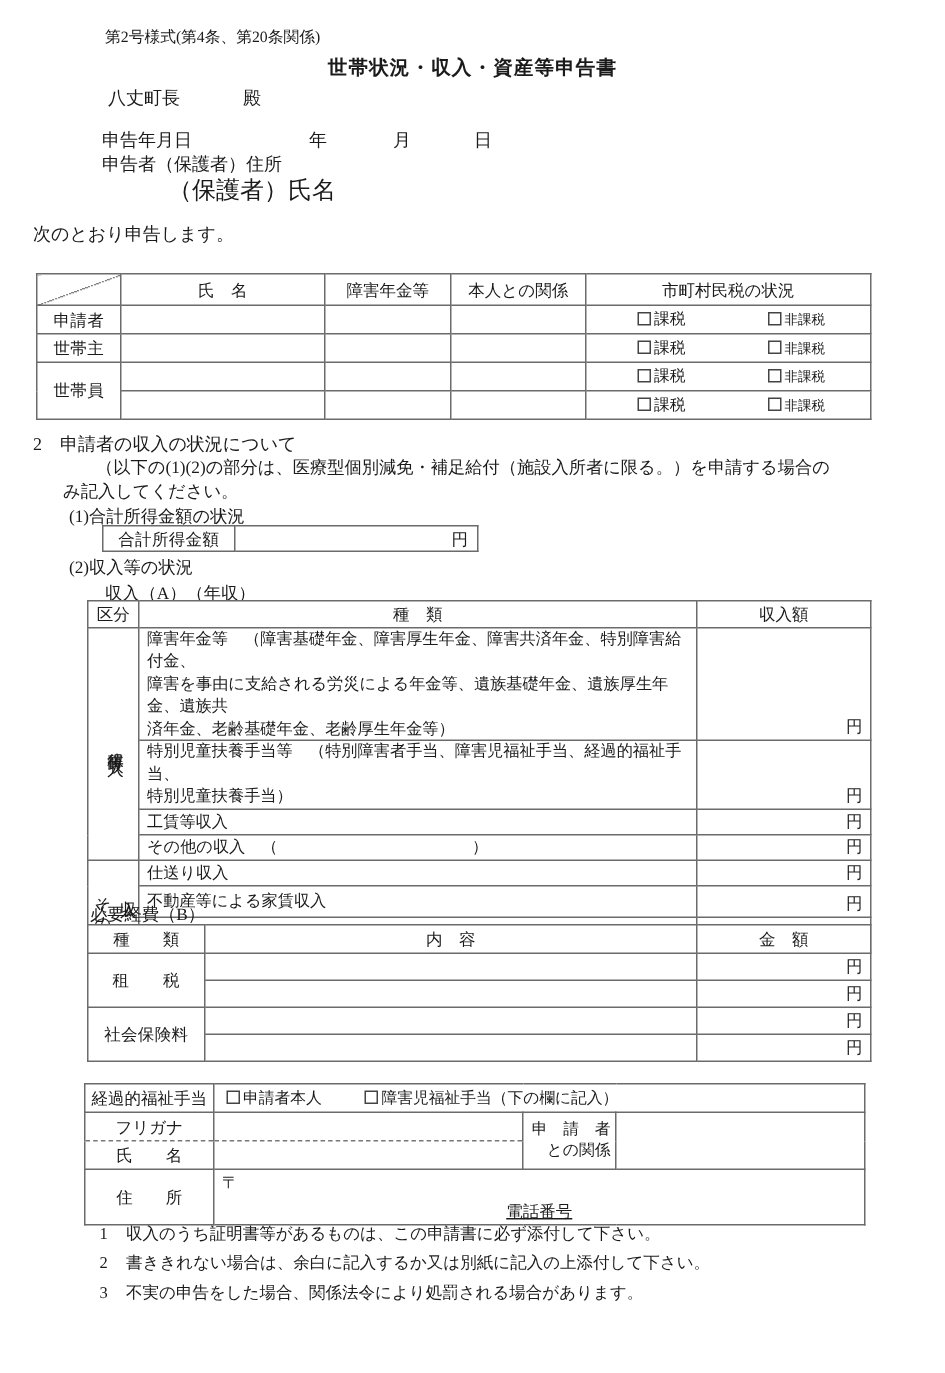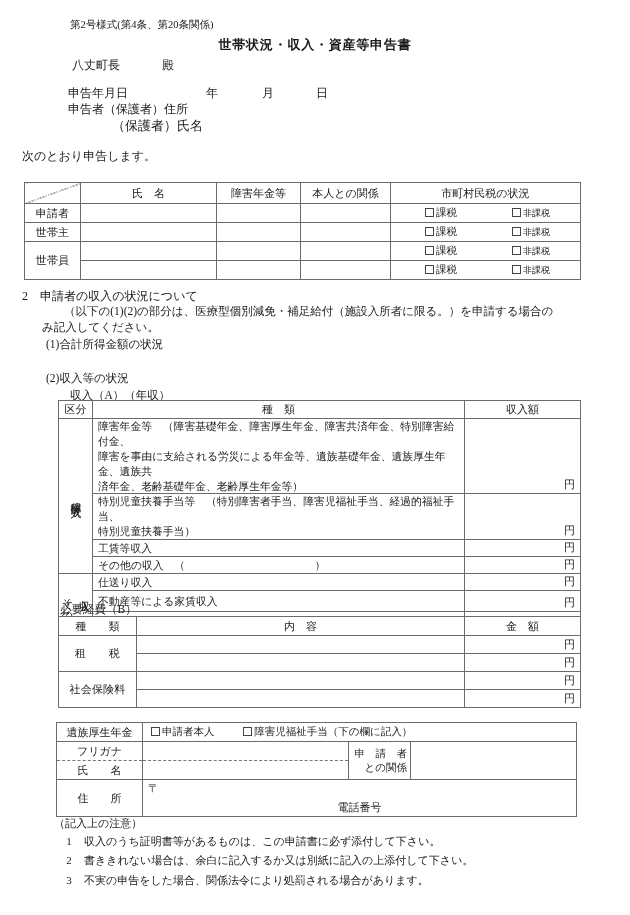--- a/index.html
+++ b/index.html
@@ -32,21 +32,21 @@
     font-size: 13px; letter-spacing: 0.06em; font-weight: bold;
   }
   #addressee { left: 72px; top: 57px; font-size: 12px; }
   #addressee .hon { margin-left: 42px; }
 
   #decl-date { left: 68px; top: 85px; font-size: 12px; }
   #decl-date .y { margin-left: 78px; }
   #decl-date .m { margin-left: 44px; }
   #decl-date .d { margin-left: 42px; }
   #decl-addr { left: 68px; top: 101px; font-size: 12px; }
-  #decl-name { left: 68px; top: 117px; font-size: 13px; padding-left: 44px; }
+  #decl-name { left: 68px; top: 117px; font-size: 16px; padding-left: 44px; }
 
   #intro { left: 22px; top: 148px; font-size: 12px; }
 
   
   .sec-h { font-size: 12px; }
   #sec1-h { left: 22px; top: 166px; }
   #sec2-h { left: 22px; top: 288px; }
   #sec2-note1 { left: 22px; top: 304px; font-size: 11.5px; padding-left: 42px; }
   #sec2-note2 { left: 22px; top: 320px; font-size: 11.5px; padding-left: 20px; }
   #sec2-sub1 { left: 22px; top: 337px; font-size: 11.5px; padding-left: 24px; }
@@ -164,20 +164,21 @@
     position: relative;
     height: 36px;
     padding-left: 5px;
   }
   #tbl-submitter .zip { display: block; font-size: 11px; margin-top: 1px; }
   #tbl-submitter .tel {
     position: absolute;
     left: 0; right: 0; bottom: 1px;
     text-align: center;
     font-size: 11px;
+    text-decoration: underline;
   }
   #tbl-submitter .rel-label {
     text-align: right;
     line-height: 1.28;
     font-size: 10.5px;
   }
 
   
   #notes { position: absolute; left: 54px; top: 816px; font-size: 11px; }
   #notes .nh { margin-bottom: 3px; }
@@ -272,20 +273,32 @@
       </tr>
     </tbody>
   </table>
 
   <div class="abs sec-h" id="sec2-h">2　申請者の収入の状況について</div>
   <div class="abs" id="sec2-note1">（以下の(1)(2)の部分は、医療型個別減免・補足給付（施設入所者に限る。）を申請する場合の</div>
   <div class="abs" id="sec2-note2">み記入してください。</div>
 
   <div class="abs" id="sec2-sub1">(1)合計所得金額の状況</div>
 
+  <table class="grid outer" id="tbl-total-income">
+    <colgroup>
+        <col style="width:88px">
+        <col style="width:162px">
+      </colgroup>
+    <tbody>
+      <tr>
+        <td class="lbl">合計所得金額</td>
+        <td class="val"><span></span><span>円</span></td>
+      </tr>
+    </tbody>
+  </table>
 
   <div class="abs" id="sec2-sub2">(2)収入等の状況</div>
   <div class="abs" id="income-a-label">収入（A）（年収）</div>
 
   <table class="grid outer" id="tbl-income">
     <colgroup>
         <col style="width:34px">
         <col style="width:372px">
         <col style="width:116px">
       </colgroup>
@@ -384,21 +397,21 @@
 
   <table class="grid outer" id="tbl-submitter">
     <colgroup>
         <col style="width:86px">
         <col style="width:206px">
         <col style="width:62px">
         <col style="width:166px">
       </colgroup>
     <tbody>
       <tr>
-        <td class="lbl">遺族厚生年金</td>
+        <td class="lbl">経過的福祉手当</td>
         <td class="submitter-opts" colspan="3">
           <span class="opt"><span class="chk"></span><span>申請者本人</span></span>
           <span class="opt"><span class="chk"></span><span>障害児福祉手当（下の欄に記入）</span></span>
         </td>
       </tr>
       <tr>
         <td class="lbl dashed-bottom">フリガナ</td>
         <td class="dashed-bottom"></td>
         <td class="rel-label" rowspan="2">
           <div>申　請　者</div>
@@ -414,21 +427,20 @@
         <td class="lbl">住　　所</td>
         <td class="addr-cell" colspan="3">
           <span class="zip">〒</span>
           <span class="tel">電話番号</span>
         </td>
       </tr>
     </tbody>
   </table>
 
   <div id="notes">
-    <div class="nh">（記入上の注意）</div>
     <ol>
       <li>
         <span class="num">1</span>
         <span class="txt">収入のうち証明書等があるものは、この申請書に必ず添付して下さい。</span>
       </li>
       <li>
         <span class="num">2</span>
         <span class="txt">書ききれない場合は、余白に記入するか又は別紙に記入の上添付して下さい。</span>
       </li>
       <li>

